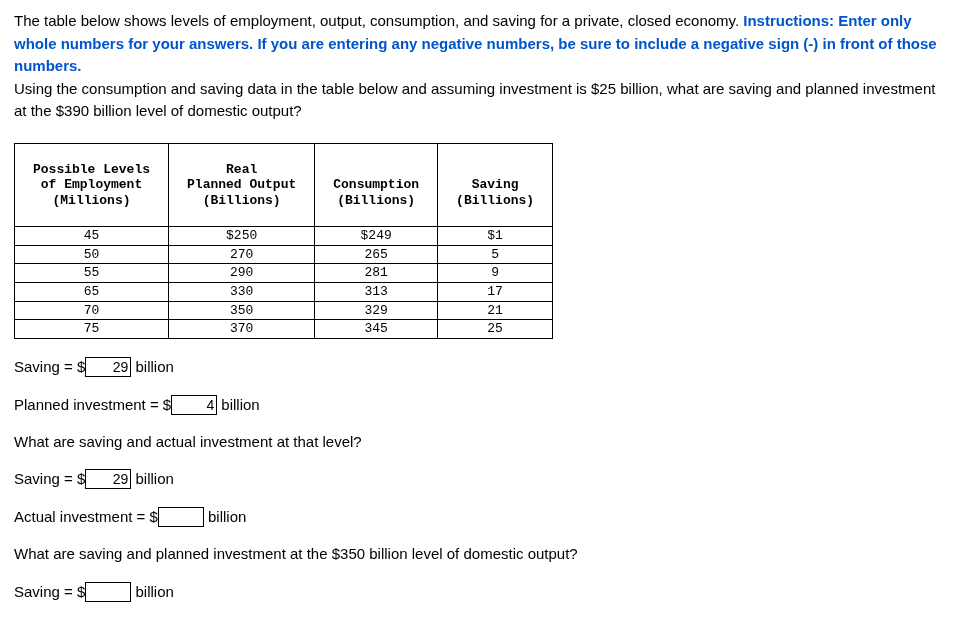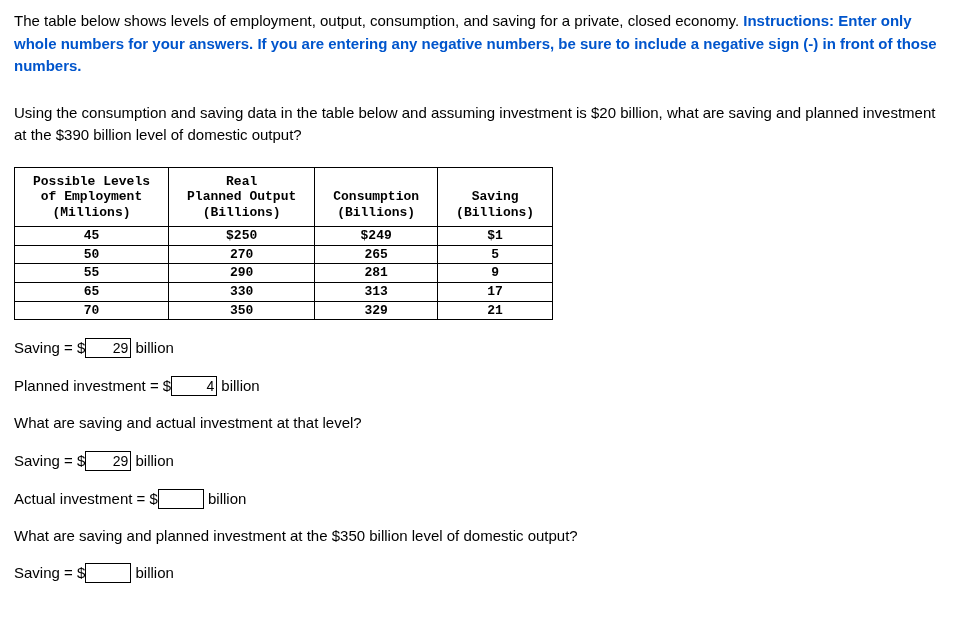--- a/index.html
+++ b/index.html
@@ -4,39 +4,39 @@
   <style>
     * { box-sizing: border-box; margin: 0; padding: 0; }
     body {
       font-family: Arial, Helvetica, sans-serif;
       font-size: 15px;
       color: #000;
       padding: 10px 14px;
       background: #fff;
       width: 957px;
     }
-    .intro { line-height: 1.5; margin-bottom: 24px; }
+    .intro { line-height: 1.5; margin-bottom: 0; }
     .bold-blue { color: #0055cc; font-weight: bold; }
     .q1 { line-height: 1.5; margin-bottom: 20px; }
     table.data {
       border-collapse: collapse;
       margin-bottom: 16px;
     }
     table.data th, table.data td {
       border: 1px solid #000;
       padding: 1px 6px;
       font-family: "Courier New", monospace;
-      font-weight: bold;
+      font-weight: normal;
       text-align: center;
       font-size: 13px;
       line-height: 1.2;
     }
     table.data th {
       font-weight: bold;
-      padding: 6px 18px;
+      padding: 18px 18px;
     }
     .answer-line {
       margin-top: 6px;
       margin-bottom: 14px;
       font-size: 15px;
       line-height: 1.6;
     }
     input.num {
       width: 46px;
       height: 20px;
@@ -49,21 +49,21 @@
     }
     .subq { margin-bottom: 14px; line-height: 1.5; }
   </style>
 </head>
 <body>
 
 <div class="intro">
   <span>The table below shows levels of employment, output, consumption, and saving for a private, closed economy. </span><span class="bold-blue">Instructions: Enter only whole numbers for your answers. If you are entering any negative numbers, be sure to include a negative sign (-) in front of those numbers.</span>
 </div>
 
-<div class="q1">Using the consumption and saving data in the table below and assuming investment is $20 billion, what are saving and planned investment at the $390 billion level of domestic output?</div>
+<div class="q1">Using the consumption and saving data in the table below and assuming investment is $25 billion, what are saving and planned investment at the $390 billion level of domestic output?</div>
 
 <table class="data">
   <thead>
     <tr>
       <th>
         <span>Possible Levels</span><br>
         <span>of Employment</span><br>
         <span>(Millions)</span>
       </th>
       <th>
@@ -107,20 +107,26 @@
         <td>330</td>
         <td>313</td>
         <td>17</td>
       </tr>
     <tr>
         <td>70</td>
         <td>350</td>
         <td>329</td>
         <td>21</td>
       </tr>
+    <tr>
+        <td>75</td>
+        <td>370</td>
+        <td>345</td>
+        <td>25</td>
+      </tr>
   </tbody>
 </table>
 
 <div class="answer-line">
   <span>Saving = $</span><input class="num" value="29" style=""><span> billion</span>
 </div>
 
 <div class="answer-line">
   <span>Planned investment = $</span><input class="num" value="4" style=""><span> billion</span>
 </div>

